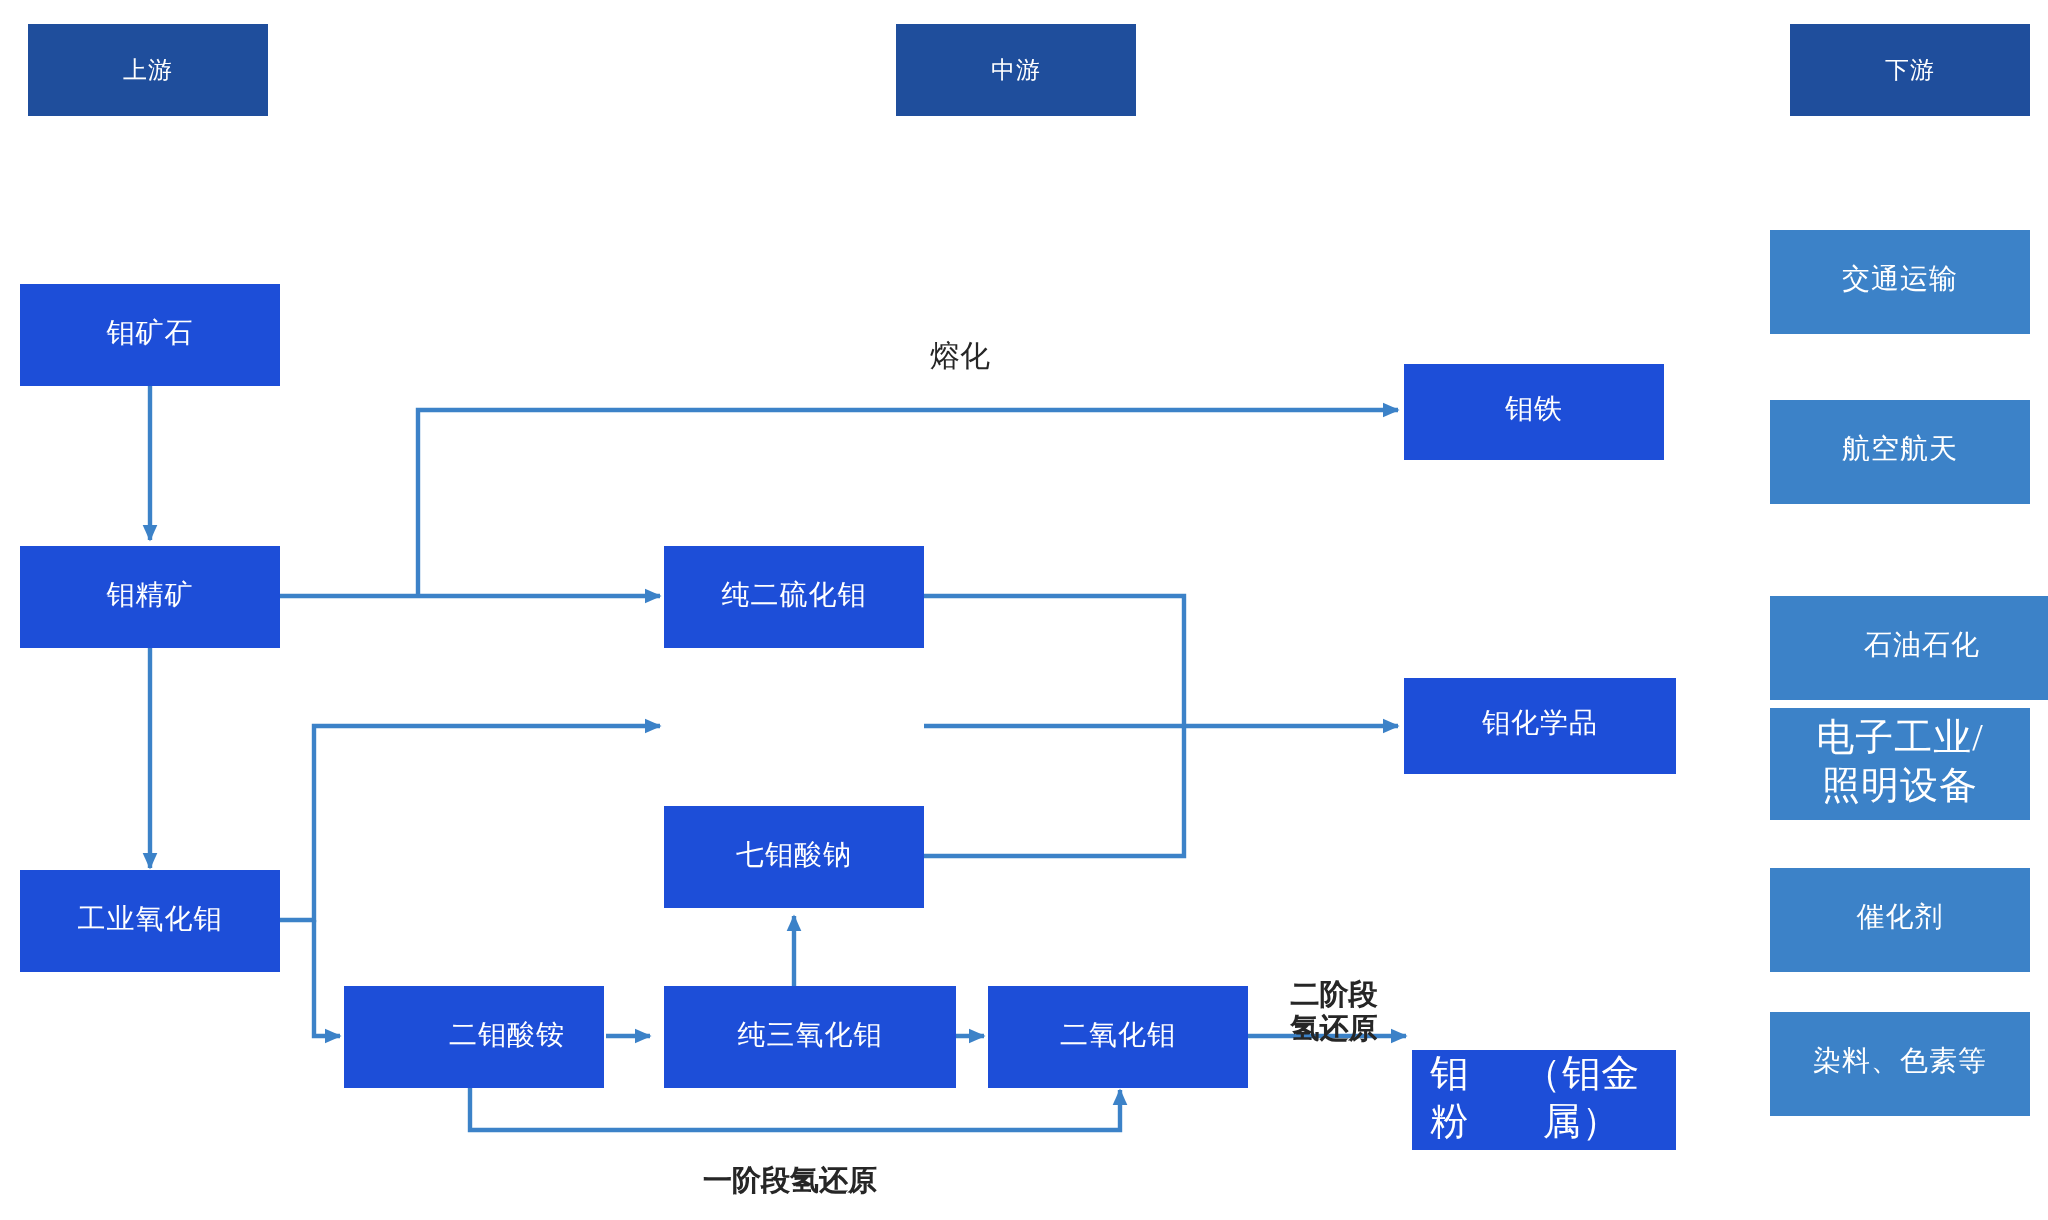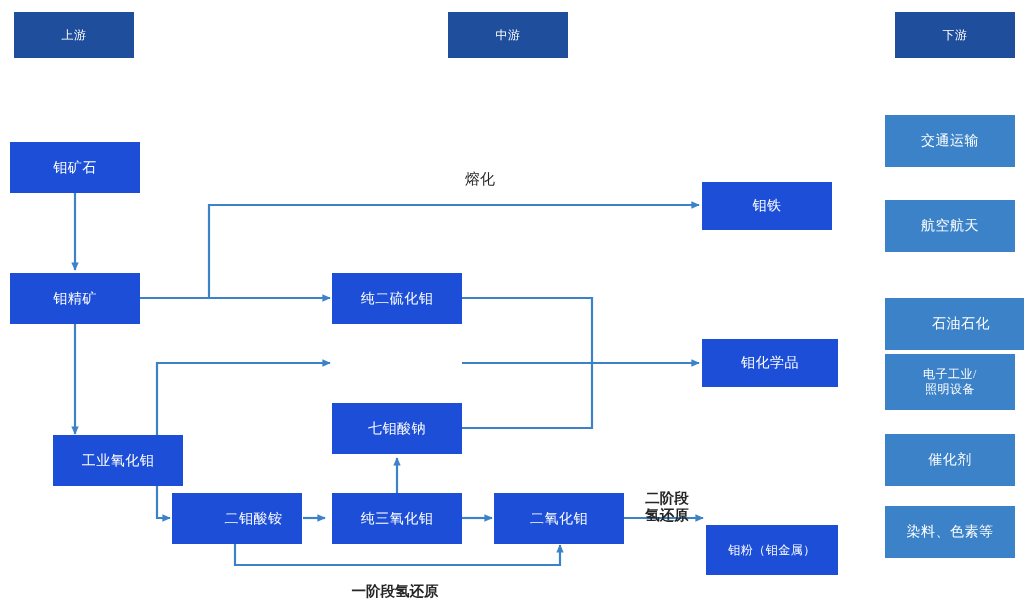--- a/index.html
+++ b/index.html
@@ -11,21 +11,21 @@
   #canvas{position:absolute;left:0;top:0;width:1024px;height:610px;}
   .box{
     position:absolute;box-sizing:border-box;
     display:flex;align-items:center;justify-content:center;
     text-align:center;color:#ffffff;line-height:1.25;
     letter-spacing:.5px;
   }
   .hdr{background:#1F4E9C;font-size:12px;}
   .node{background:#1d4ed8;font-size:14px;}
   .down{background:#3C82C8;font-size:14px;}
-  .node.two,.down.two{font-size:12px;}
+  .node.two,.down.two{font-size:19px;}
   .lbl{
     position:absolute;color:#262626;font-size:14.5px;
     font-family:"Liberation Sans","DejaVu Sans",sans-serif;
     font-weight:600;text-align:center;line-height:1.2;white-space:nowrap;
   }
   .lbl.serif{font-family:"Liberation Serif","DejaVu Serif",serif;font-weight:400;font-size:15px;}
   svg#wires{position:absolute;left:0;top:0;width:1024px;height:610px;pointer-events:none;}
   .wire{stroke:#3C82C8;stroke-width:2.2;fill:none;}
 </style>
 </head>
@@ -78,34 +78,34 @@
   <div class="box hdr" style="left:895px;top:12px;width:120px;height:46px;">
     <span>下游</span>
   </div>
 
   <div class="box node" style="left:10px;top:142px;width:130px;height:51px;">
     <span>钼矿石</span>
   </div>
   <div class="box node" style="left:10px;top:273px;width:130px;height:51px;">
     <span>钼精矿</span>
   </div>
-  <div class="box node" style="left:10px;top:435px;width:130px;height:51px;margin-left:43px;">
+  <div class="box node" style="left:10px;top:435px;width:130px;height:51px;">
     <span>工业氧化钼</span>
   </div>
 
   <div class="box node" style="left:332px;top:273px;width:130px;height:51px;">
     <span>纯二硫化钼</span>
   </div>
   <div class="box node" style="left:332px;top:403px;width:130px;height:51px;">
     <span>七钼酸钠</span>
   </div>
   <div class="box node" style="left:172px;top:493px;width:130px;height:51px;padding-left:33px;">
     <span>二钼酸铵</span>
   </div>
-  <div class="box node" style="left:332px;top:493px;width:130px;height:51px;">
+  <div class="box node" style="left:332px;top:493px;width:146px;height:51px;">
     <span>纯三氧化钼</span>
   </div>
   <div class="box node" style="left:494px;top:493px;width:130px;height:51px;">
     <span>二氧化钼</span>
   </div>
 
   <div class="box node" style="left:702px;top:182px;width:130px;height:48px;">
     <span>钼铁</span>
   </div>
   <div class="box node" style="left:702px;top:339px;width:136px;height:48px;">

